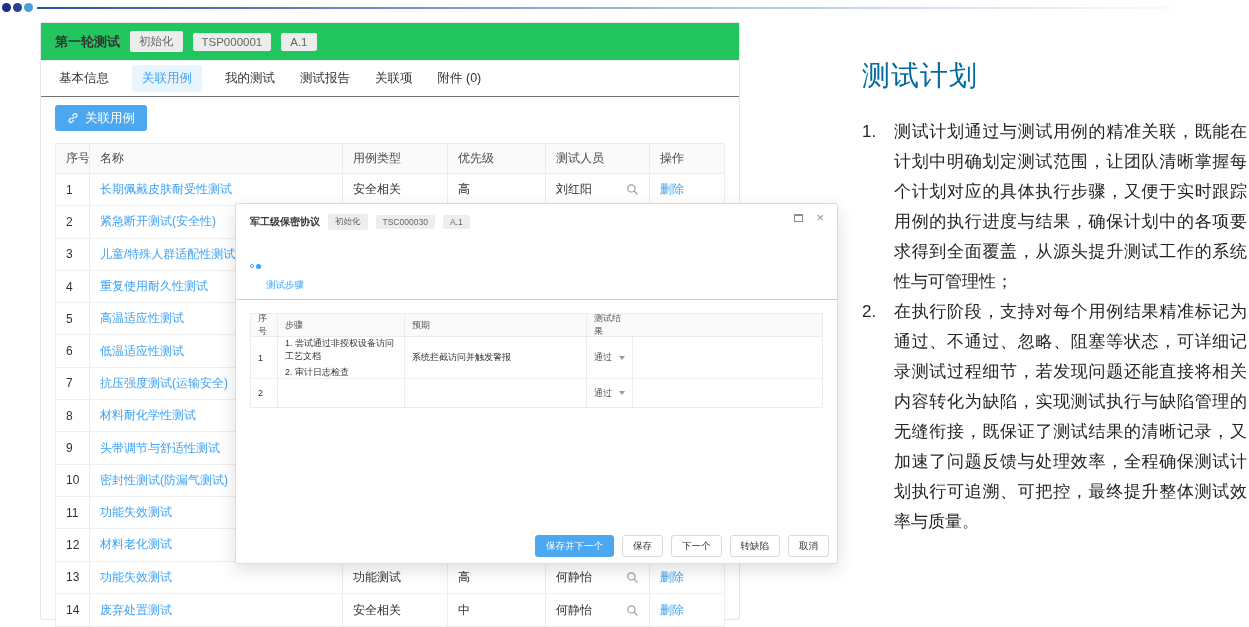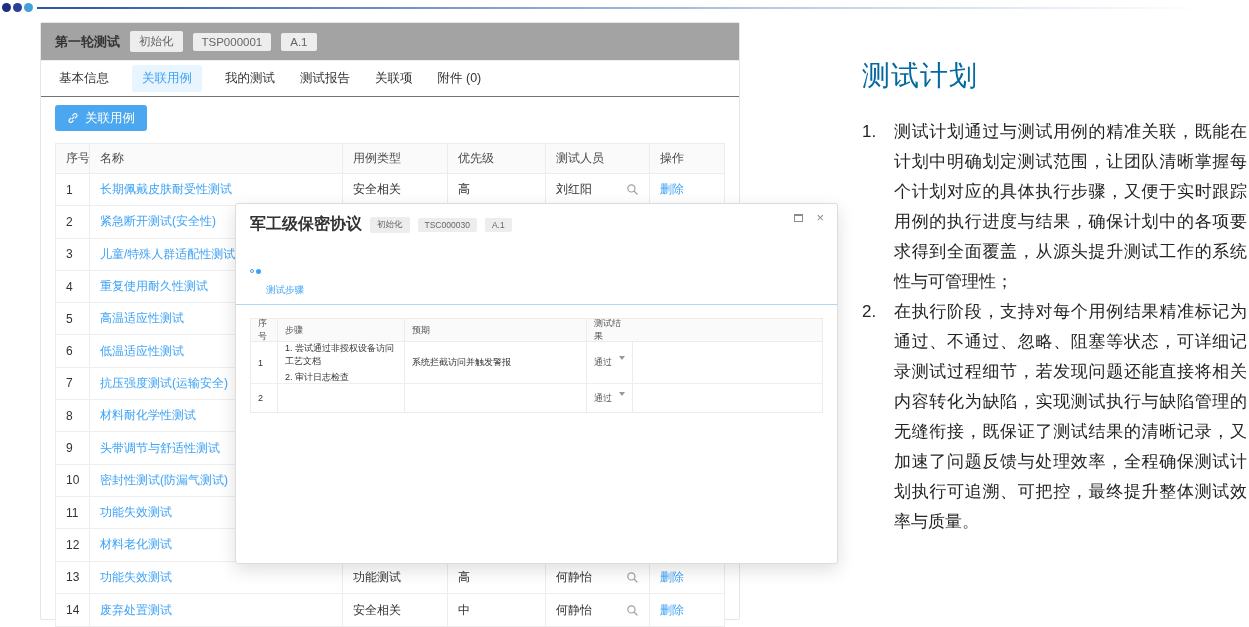--- a/index.html
+++ b/index.html
@@ -11,21 +11,21 @@
   .dot { position:absolute; top:3px; width:9px; height:9px; border-radius:50%; }
   .dot1 { left:2px;  background:#1c2e7f; }
   .dot2 { left:13px; background:#2a4197; }
   .dot3 { left:24px; background:#45a0d9; }
   .topline { position:absolute; left:37px; top:7px; width:1205px; height:2px;
     background:linear-gradient(to right,#2b55a8 0%,#7d9bd0 35%,#cdd9ec 70%,rgba(240,244,250,0) 97%); }
 
   
   .card { position:absolute; left:40px; top:22px; width:700px; height:598px;
     background:#fff; border:1px solid #e4e7ea; border-radius:2px; }
-  .card-header { height:38px; background:#a3a3a3; border-bottom:1px solid #ebedf0;
+  .card-header { height:38px; background:#22c55e; border-bottom:1px solid #ebedf0;
     display:flex; align-items:center; gap:10px; padding:0 14px; }
   .card-title { font-size:13px; font-weight:bold; color:#333; }
   .badge { background:#ededed; color:#666; font-size:11.5px; padding:3px 9px; border-radius:2px; }
   .tabs { height:36px; display:flex; align-items:center; gap:21px; padding:0 16px;
     border-bottom:1px solid #737373; }
   .tab { font-size:12.5px; color:#333; cursor:pointer; padding:5px 2px; }
   .tab.active { background:#e8f4fe; color:#3da2f5; padding:5px 10px; border-radius:3px; }
   .toolbar { padding:8px 14px 6px; }
   .btn-primary { display:inline-flex; align-items:center; gap:6px; background:#4aa7f0;
     color:#fff; font-size:12.5px; border:none; border-radius:3px; padding:6px 12px;
@@ -43,21 +43,21 @@
   .cno { justify-content:flex-start; }
   a.link { color:#3da2f5; text-decoration:none; cursor:pointer; }
   .ctester { justify-content:space-between; }
   .mag { flex:0 0 auto; cursor:pointer; }
 
   
   .modal { position:absolute; left:235px; top:203px; width:603px; height:361px;
     background:#fff; border:1px solid #dcdcdc; border-radius:3px; z-index:10;
     box-shadow:0 6px 18px rgba(0,0,0,.13); font-size:9.5px; }
   .m-header { display:flex; align-items:center; gap:8px; padding:10px 14px 4px; }
-  .m-title { font-size:16px; font-weight:bold; color:#333; }
+  .m-title { font-size:10px; font-weight:bold; color:#333; }
   .m-badge { background:#ededed; color:#666; font-size:8.5px; padding:2px 7px; border-radius:2px; }
   .m-winctl { position:absolute; top:9px; right:13px; display:flex; align-items:center; gap:13px; }
   .ico-max { width:9px; height:8px; border:1px solid #8c8c8c; border-top-width:2px; display:inline-block; cursor:pointer; }
   .ico-close { color:#8c8c8c; font-size:13px; line-height:9px; cursor:pointer; }
   .m-tabrow { display:flex; align-items:center; gap:5px; padding:6px 14px 7px;
     border-bottom:1px solid #aed6f5; color:#3da2f5; }
   .steps-ico { display:inline-flex; align-items:center; gap:2px; }
   .steps-ico .o { width:4px; height:4px; border:1px solid #3da2f5; border-radius:50%; display:inline-block; }
   .steps-ico .f { width:5px; height:5px; background:#3da2f5; border-radius:50%; display:inline-block; }
   .m-tab { font-size:9.5px; cursor:pointer;margin-top:39px; }
@@ -65,21 +65,21 @@
   .m-grid { display:grid; grid-template-columns:27px 127px 182px 46px 1fr; }
   .m-grid > * { border-right:1px solid #ececec; padding:0 7px; display:flex;
     align-items:center; overflow:hidden; }
   .m-grid > *:last-child { border-right:none; }
   .m-thead { height:23px; background:#fafafa; color:#555; border-bottom:1px solid #ececec; font-size:9px; }
   .m-trow { border-bottom:1px solid #efefef; color:#333; font-size:9px; }
   .m-trow:last-child { border-bottom:none; }
   .m-r1 { height:42px; }
   .m-r2 { height:28px; }
   .steps-cell { flex-direction:column; align-items:flex-start !important; justify-content:center; gap:3px; }
-  .dd { display:flex; justify-content:space-between; width:100%; cursor:pointer; color:#555; }
+  .dd { display:flex; align-items:center; justify-content:space-between; width:100%; cursor:pointer; color:#555; }
   .caret { width:0; height:0; border-left:3.5px solid transparent; border-right:3.5px solid transparent;
     border-top:4px solid #999; display:inline-block; }
   .m-footer { position:absolute; right:8px; bottom:6px; display:flex; gap:8px; }
   .m-btn { height:22px; font-size:9.5px; border-radius:3px; padding:0 10px; cursor:pointer;
     background:#fff; border:1px solid #d9d9d9; color:#333; font-family:inherit; }
   .m-btn.primary { background:#4aa7f0; border-color:#4aa7f0; color:#fff; }
 
   
   .doc { position:absolute; left:862px; top:57px; width:385px; }
   .doc-title { font-size:28px; font-weight:normal; color:#0369a1; letter-spacing:1px; }
@@ -422,20 +422,27 @@
       <span>
         <span class="dd">
             <span>通过</span>
             <i class="caret"></i>
           </span>
       </span>
       <span></span>
     </div>
   </div>
 
+  <div class="m-footer">
+    <button class="m-btn primary">保存并下一个</button>
+    <button class="m-btn">保存</button>
+    <button class="m-btn">下一个</button>
+    <button class="m-btn">转缺陷</button>
+    <button class="m-btn">取消</button>
+  </div>
 </div>
 
 <div class="doc">
   <div class="doc-title">测试计划</div>
   <div class="doc-list">
     <div class="doc-item">
       <span class="doc-num">1.</span>
       <span class="doc-text">测试计划通过与测试用例的精准关联，既能在计划中明确划定测试范围，让团队清晰掌握每个计划对应的具体执行步骤，又便于实时跟踪用例的执行进度与结果，确保计划中的各项要求得到全面覆盖，从源头提升测试工作的系统性与可管理性；</span>
     </div>
     <div class="doc-item">

